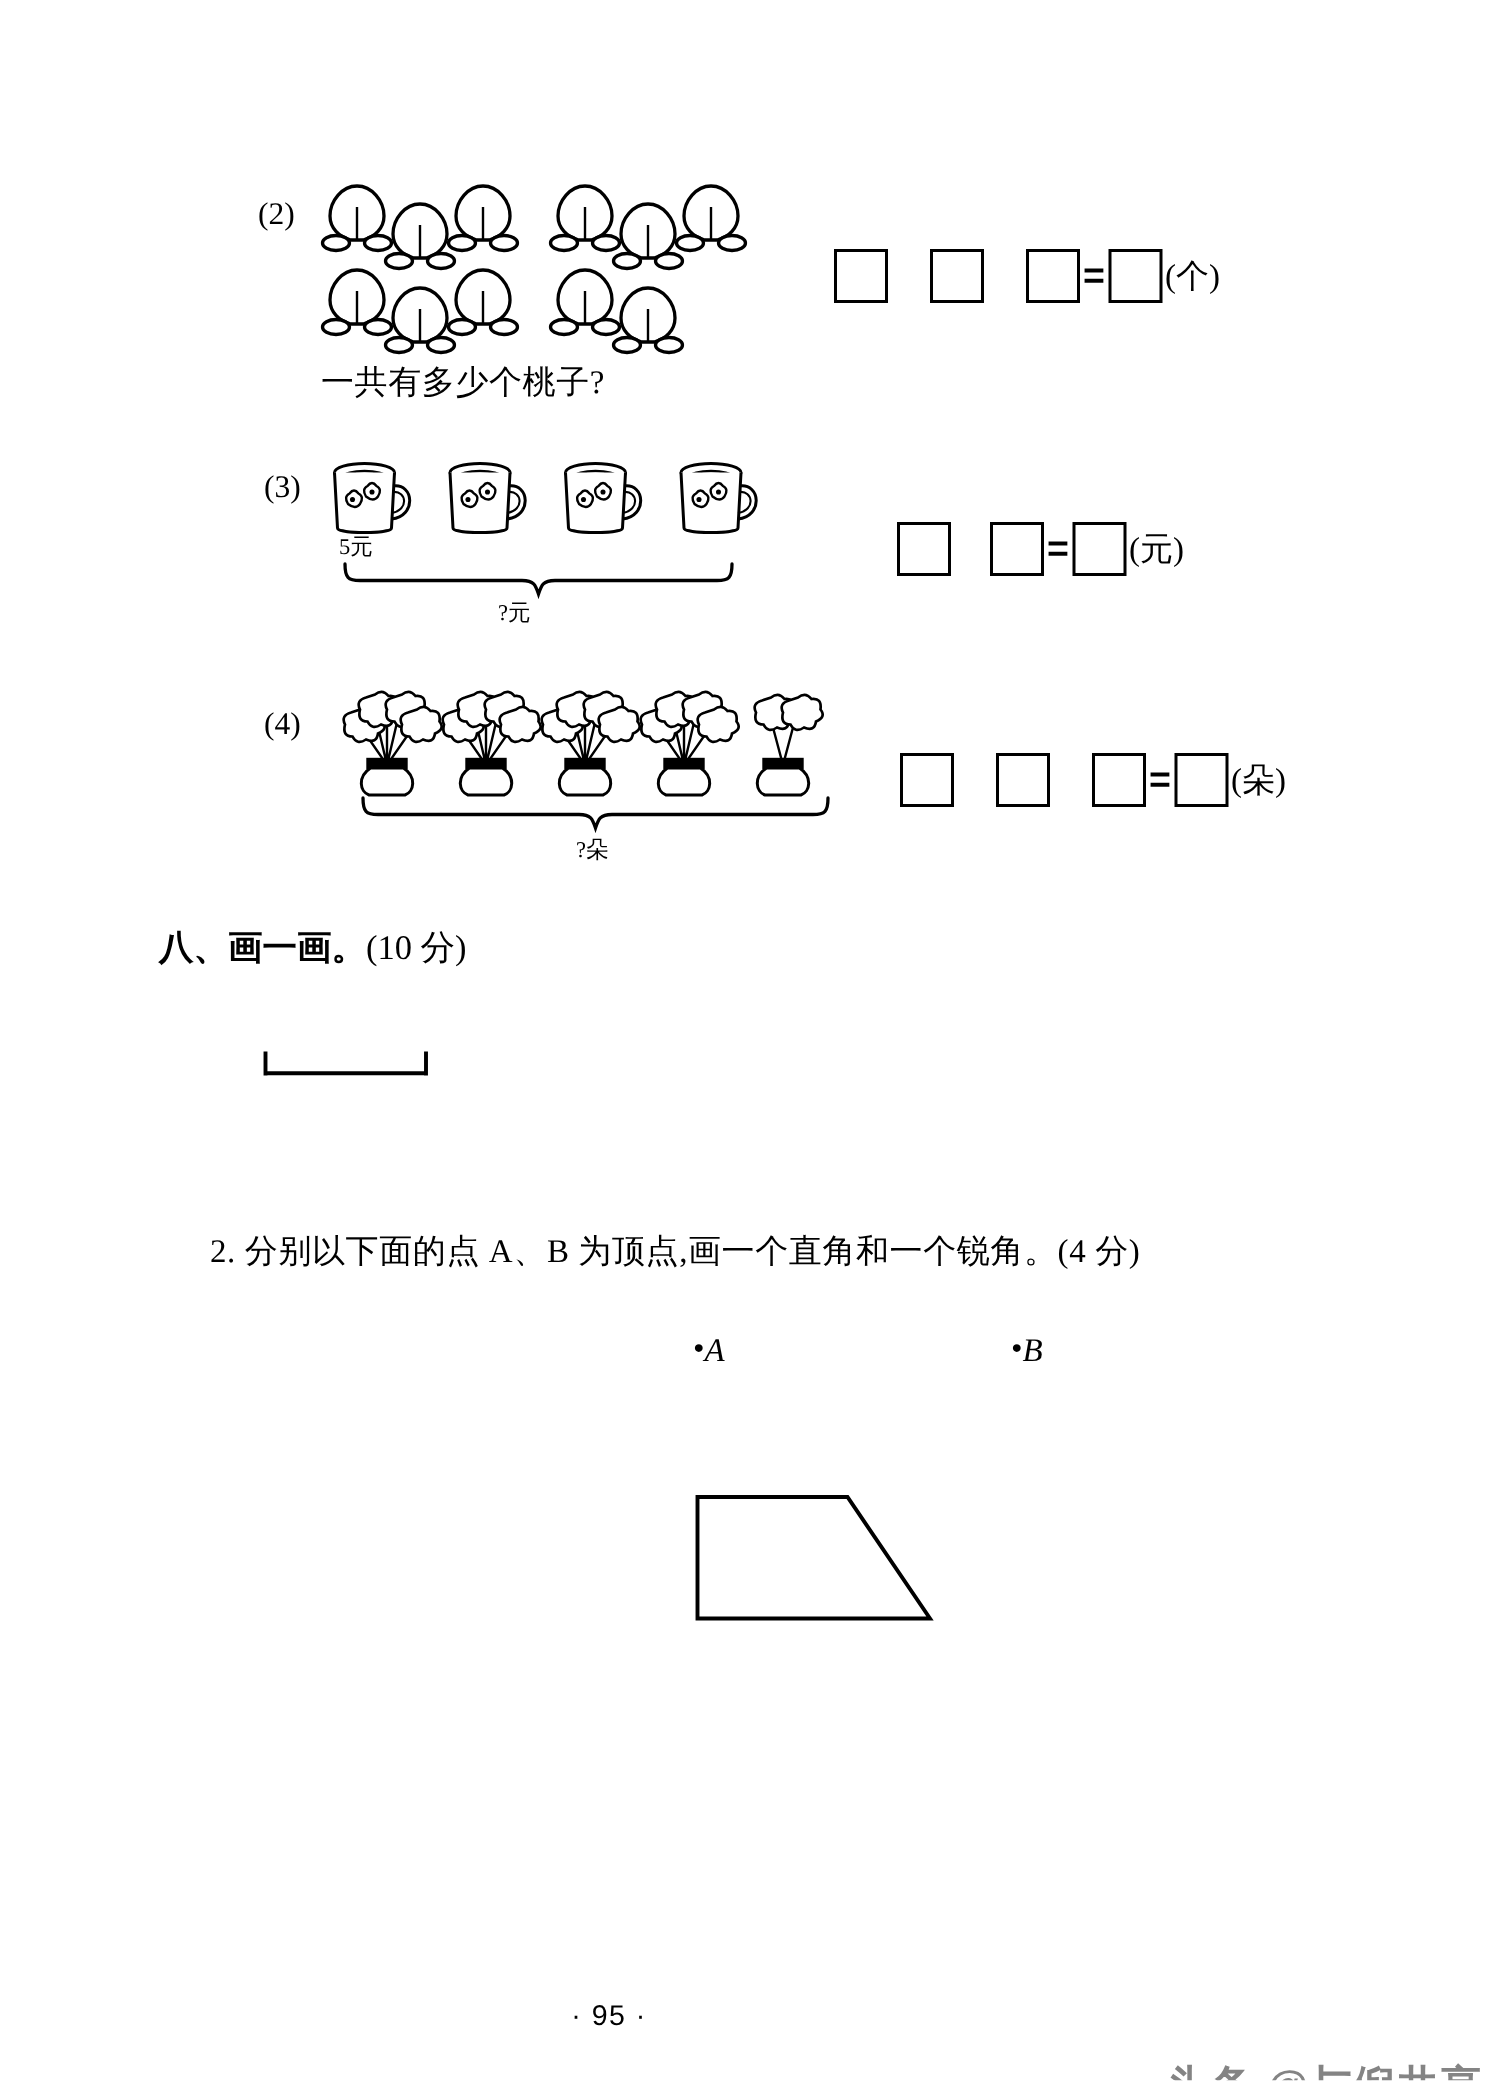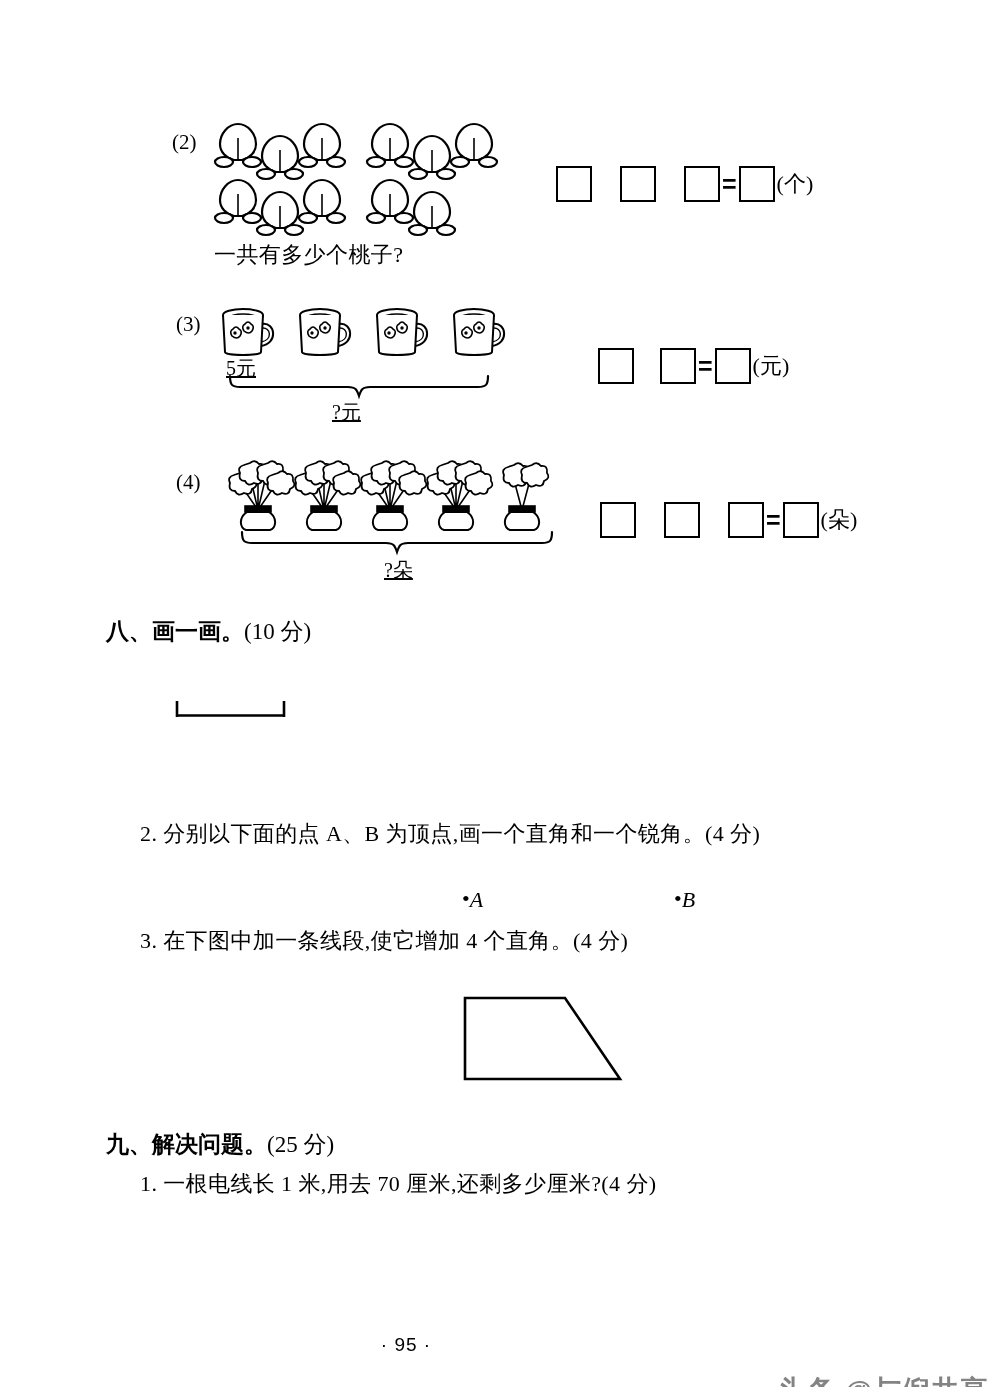--- a/index.html
+++ b/index.html
@@ -34,23 +34,22 @@
   }
   .section-head {
     font-size: 23px;
     font-weight: bold;
     white-space: nowrap;
   }
   .section-head .pts {
     font-weight: normal;
   }
   .small-label {
-    font-size: 20px;
-    white-space: nowrap;
-    text-decoration: underline;
+    font-size: 15px;
+    white-space: nowrap;
   }
   .ital { font-style: italic; }
 
   
   .ansrow {
     display: flex;
     align-items: center;
   }
   .abox {
     width: 36px;
@@ -258,31 +257,26 @@
 
   <div class="abs body-text" style="left:140px; top:783px;margin-top:36px;">2. 分别以下面的点 A、B 为顶点,画一个直角和一个锐角。(4 分)</div>
 
   <div class="abs ptmark" style="left:462px; top:886px;">
     <span class="dot">•</span><span class="ital">A</span>
   </div>
   <div class="abs ptmark" style="left:674px; top:886px;">
     <span class="dot">•</span><span class="ital">B</span>
   </div>
 
-  <div class="abs body-text" style="left:140px; top:926px;">3. 在下图中加一条线段,使它增加 4 个直角。(4 分)</div>
 
   <div class="abs" style="left:458px; top:990px;">
     <svg width="180" height="100" viewBox="0 0 180 100" aria-hidden="true">
       <path d="M7 8 L107 8 L162 89 L7 89 Z" fill="#fff" stroke="#000" stroke-width="2.6" stroke-linejoin="miter"></path>
     </svg>
   </div>
 
-  <div class="abs section-head" style="left:106px; top:1129px;">
-    <span>九、解决问题。</span><span class="pts">(25 分)</span>
-  </div>
-
-  <div class="abs body-text" style="left:140px; top:1169px;">1. 一根电线长 1 米,用去 70 厘米,还剩多少厘米?(4 分)</div>
+
 
   <div class="abs pagenum" style="left:0; top:1334px; width:812px; text-align:center;">· 95 ·</div>
 
   <div class="abs watermark" style="left:778px; top:1336px;">头条 @与倪共享</div>
 
 </div>
 
 </body></html>

